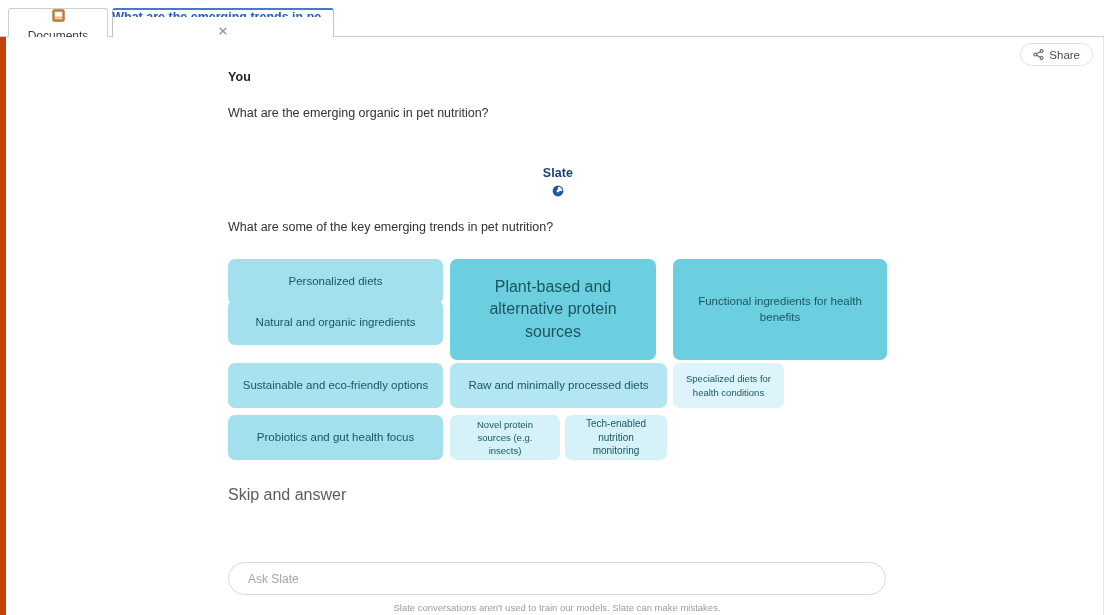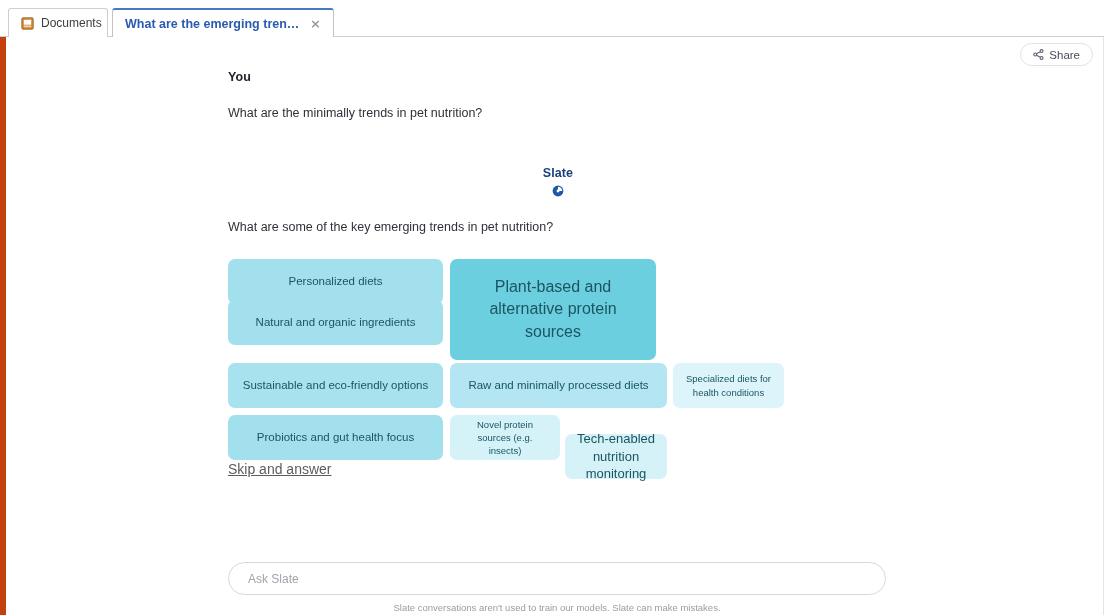--- a/index.html
+++ b/index.html
@@ -28,20 +28,21 @@
     display: flex;
     align-items: center;
     gap: 7px;
     padding: 0 12px;
     background: #ffffff;
     border: 1px solid #cfcfcf;
     border-bottom: none;
     border-radius: 3px 3px 0 0;
     cursor: pointer;
     white-space: nowrap;
+    flex-direction: column;
   }
   .tab-documents {
     left: 8px;
     width: 100px;
     color: #3a3a3a;
     font-size: 12px;
   }
   .tab-active {
     left: 112px;
     width: 222px;
@@ -167,24 +168,23 @@
     line-height: 1.38;
     padding: 4px 10px;
     cursor: pointer;
     user-select: none;
   }
 
   
   .skip {
     position: absolute;
     left: 222px;
-    top: 424px;
-    font-size: 14px;
+    top: 449px;
+    font-size: 16px;
     color: #5c5c5c;
-    text-decoration: underline;
     cursor: pointer;
   }
 
   
   .composer {
     position: absolute;
     left: 222px;
     top: 525px;
     width: 658px;
     height: 33px;
@@ -245,21 +245,21 @@
       <circle cx="3.2" cy="8" r="2.1" fill="none" stroke="#5c6170" stroke-width="1.6"></circle>
       <line x1="5.1" y1="6.9" x2="10.7" y2="4.0" stroke="#5c6170" stroke-width="1.5"></line>
       <line x1="5.1" y1="9.1" x2="10.7" y2="12.0" stroke="#5c6170" stroke-width="1.5"></line>
     </svg>
     <span class="lbl">Share</span>
   </div>
 
   <div class="convo">
 
     <div class="speaker speaker-you">You</div>
-    <div class="msg row-you-text">What are the minimally trends in pet nutrition?</div>
+    <div class="msg row-you-text">What are the emerging organic in pet nutrition?</div>
 
     <div class="speaker speaker-slate row-slate-head">
       <span>Slate</span>
       <svg class="slate-badge" viewBox="0 0 16 16">
         <circle cx="8" cy="8" r="7.2" fill="#1e56a8"></circle>
         <path d="M8 2.2 A5.8 5.8 0 0 1 13.8 8 L8 8 Z" fill="#ffffff"></path>
         <circle cx="8" cy="8" r="1.9" fill="#ffffff"></circle>
       </svg>
     </div>
     <div class="msg row-slate-text">What are some of the key emerging trends in pet nutrition?</div>
@@ -281,22 +281,25 @@
       </div>
       <div class="card" style="left: 222px; top: 0px; width: 206px; height: 101px; background: rgb(108, 207, 223); font-size: 16px;">
         <span>Plant-based and alternative protein sources</span>
       </div>
       <div class="card" style="left: 222px; top: 104px; width: 217px; height: 45px; background: rgb(179, 230, 242); font-size: 11.5px;">
         <span>Raw and minimally processed diets</span>
       </div>
       <div class="card" style="left: 222px; top: 156px; width: 110px; height: 45px; background: rgb(213, 242, 248); font-size: 9.5px;">
         <span>Novel protein sources (e.g. insects)</span>
       </div>
-      <div class="card" style="left: 337px; top: 156px; width: 102px; height: 45px; background: rgb(213, 242, 248); font-size: 13px; margin-top: 19px;">
+      <div class="card" style="left: 337px; top: 156px; width: 102px; height: 45px; background: rgb(213, 242, 248); font-size: 10px;">
         <span>Tech-enabled nutrition monitoring</span>
+      </div>
+      <div class="card" style="left: 445px; top: 0px; width: 214px; height: 101px; background: rgb(108, 207, 223); font-size: 11.5px;">
+        <span>Functional ingredients for health benefits</span>
       </div>
       <div class="card" style="left: 445px; top: 104px; width: 111px; height: 45px; background: rgb(221, 245, 250); font-size: 9.5px;">
         <span>Specialized diets for health conditions</span>
       </div>
     </div>
 
   <a class="skip">Skip and answer</a>
 
   <div class="composer">
     <input type="text" placeholder="Ask Slate" style="">

